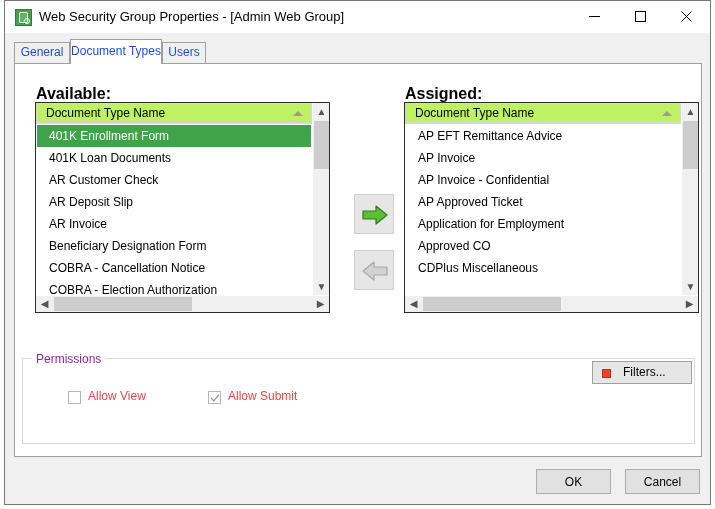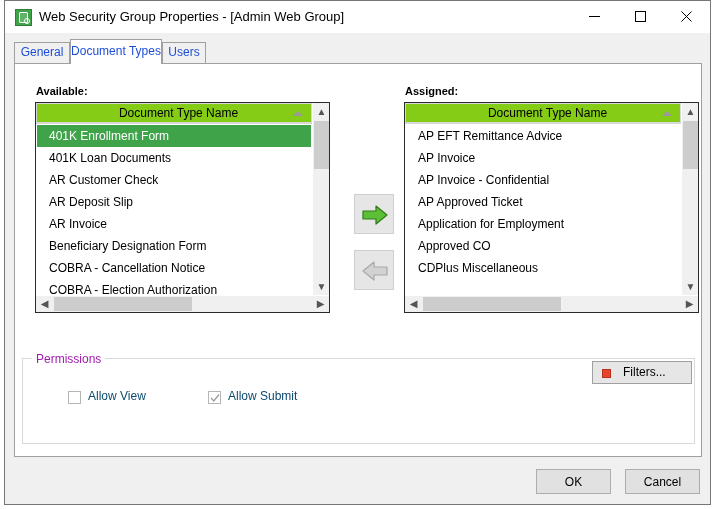--- a/index.html
+++ b/index.html
@@ -125,21 +125,21 @@
     width: 688px;
     height: 394px;
     background: #ffffff;
     border: 1px solid #a0a0a0;
     box-sizing: border-box;
   }
 
   
   .list-label {
     position: absolute;
-    font-size: 11px;
+    font-size: 16px;
     font-weight: bold;
     color: #000;
   }
   #label-available { left: 21px; top: 21px; }
   #label-assigned  { left: 390px; top: 21px; }
 
   
   .listbox {
     position: absolute;
     top: 38px;
@@ -164,22 +164,21 @@
   }
   .lb-header .cell {
     position: absolute;
     left: 0; top: 0; right: 0; bottom: 0;
     border: 1px solid #d7d7d7;
     box-sizing: border-box;
     font-size: 12px;
     line-height: 19px;
     padding-left: 9px;
     color: #000;
-    background: #84cc16;
-    text-align: center;
+    background: #bef264;
   }
   .lb-header .sortarrow {
     position: absolute;
     right: 9px; top: 8px;
     width: 0; height: 0;
     border-left: 5px solid transparent;
     border-right: 5px solid transparent;
     border-bottom: 5px solid #9a9a9a;
   }
 
@@ -336,21 +335,21 @@
     width: 13px; height: 13px;
     background: #ffffff;
     border: 1px solid #b5b5b5;
     box-sizing: border-box;
   }
   .cb-box svg { position: absolute; left: 1px; top: 1px; }
   .cb-label {
     position: absolute;
     left: 20px; top: -2px;
     font-size: 12px;
-    color: #0c4a6e;
+    color: #ef4444;
     white-space: nowrap;
   }
 
   
   .dlg-btn {
     position: absolute;
     top: 468px;
     width: 75px;
     height: 25px;
     background: #e1e1e1;

